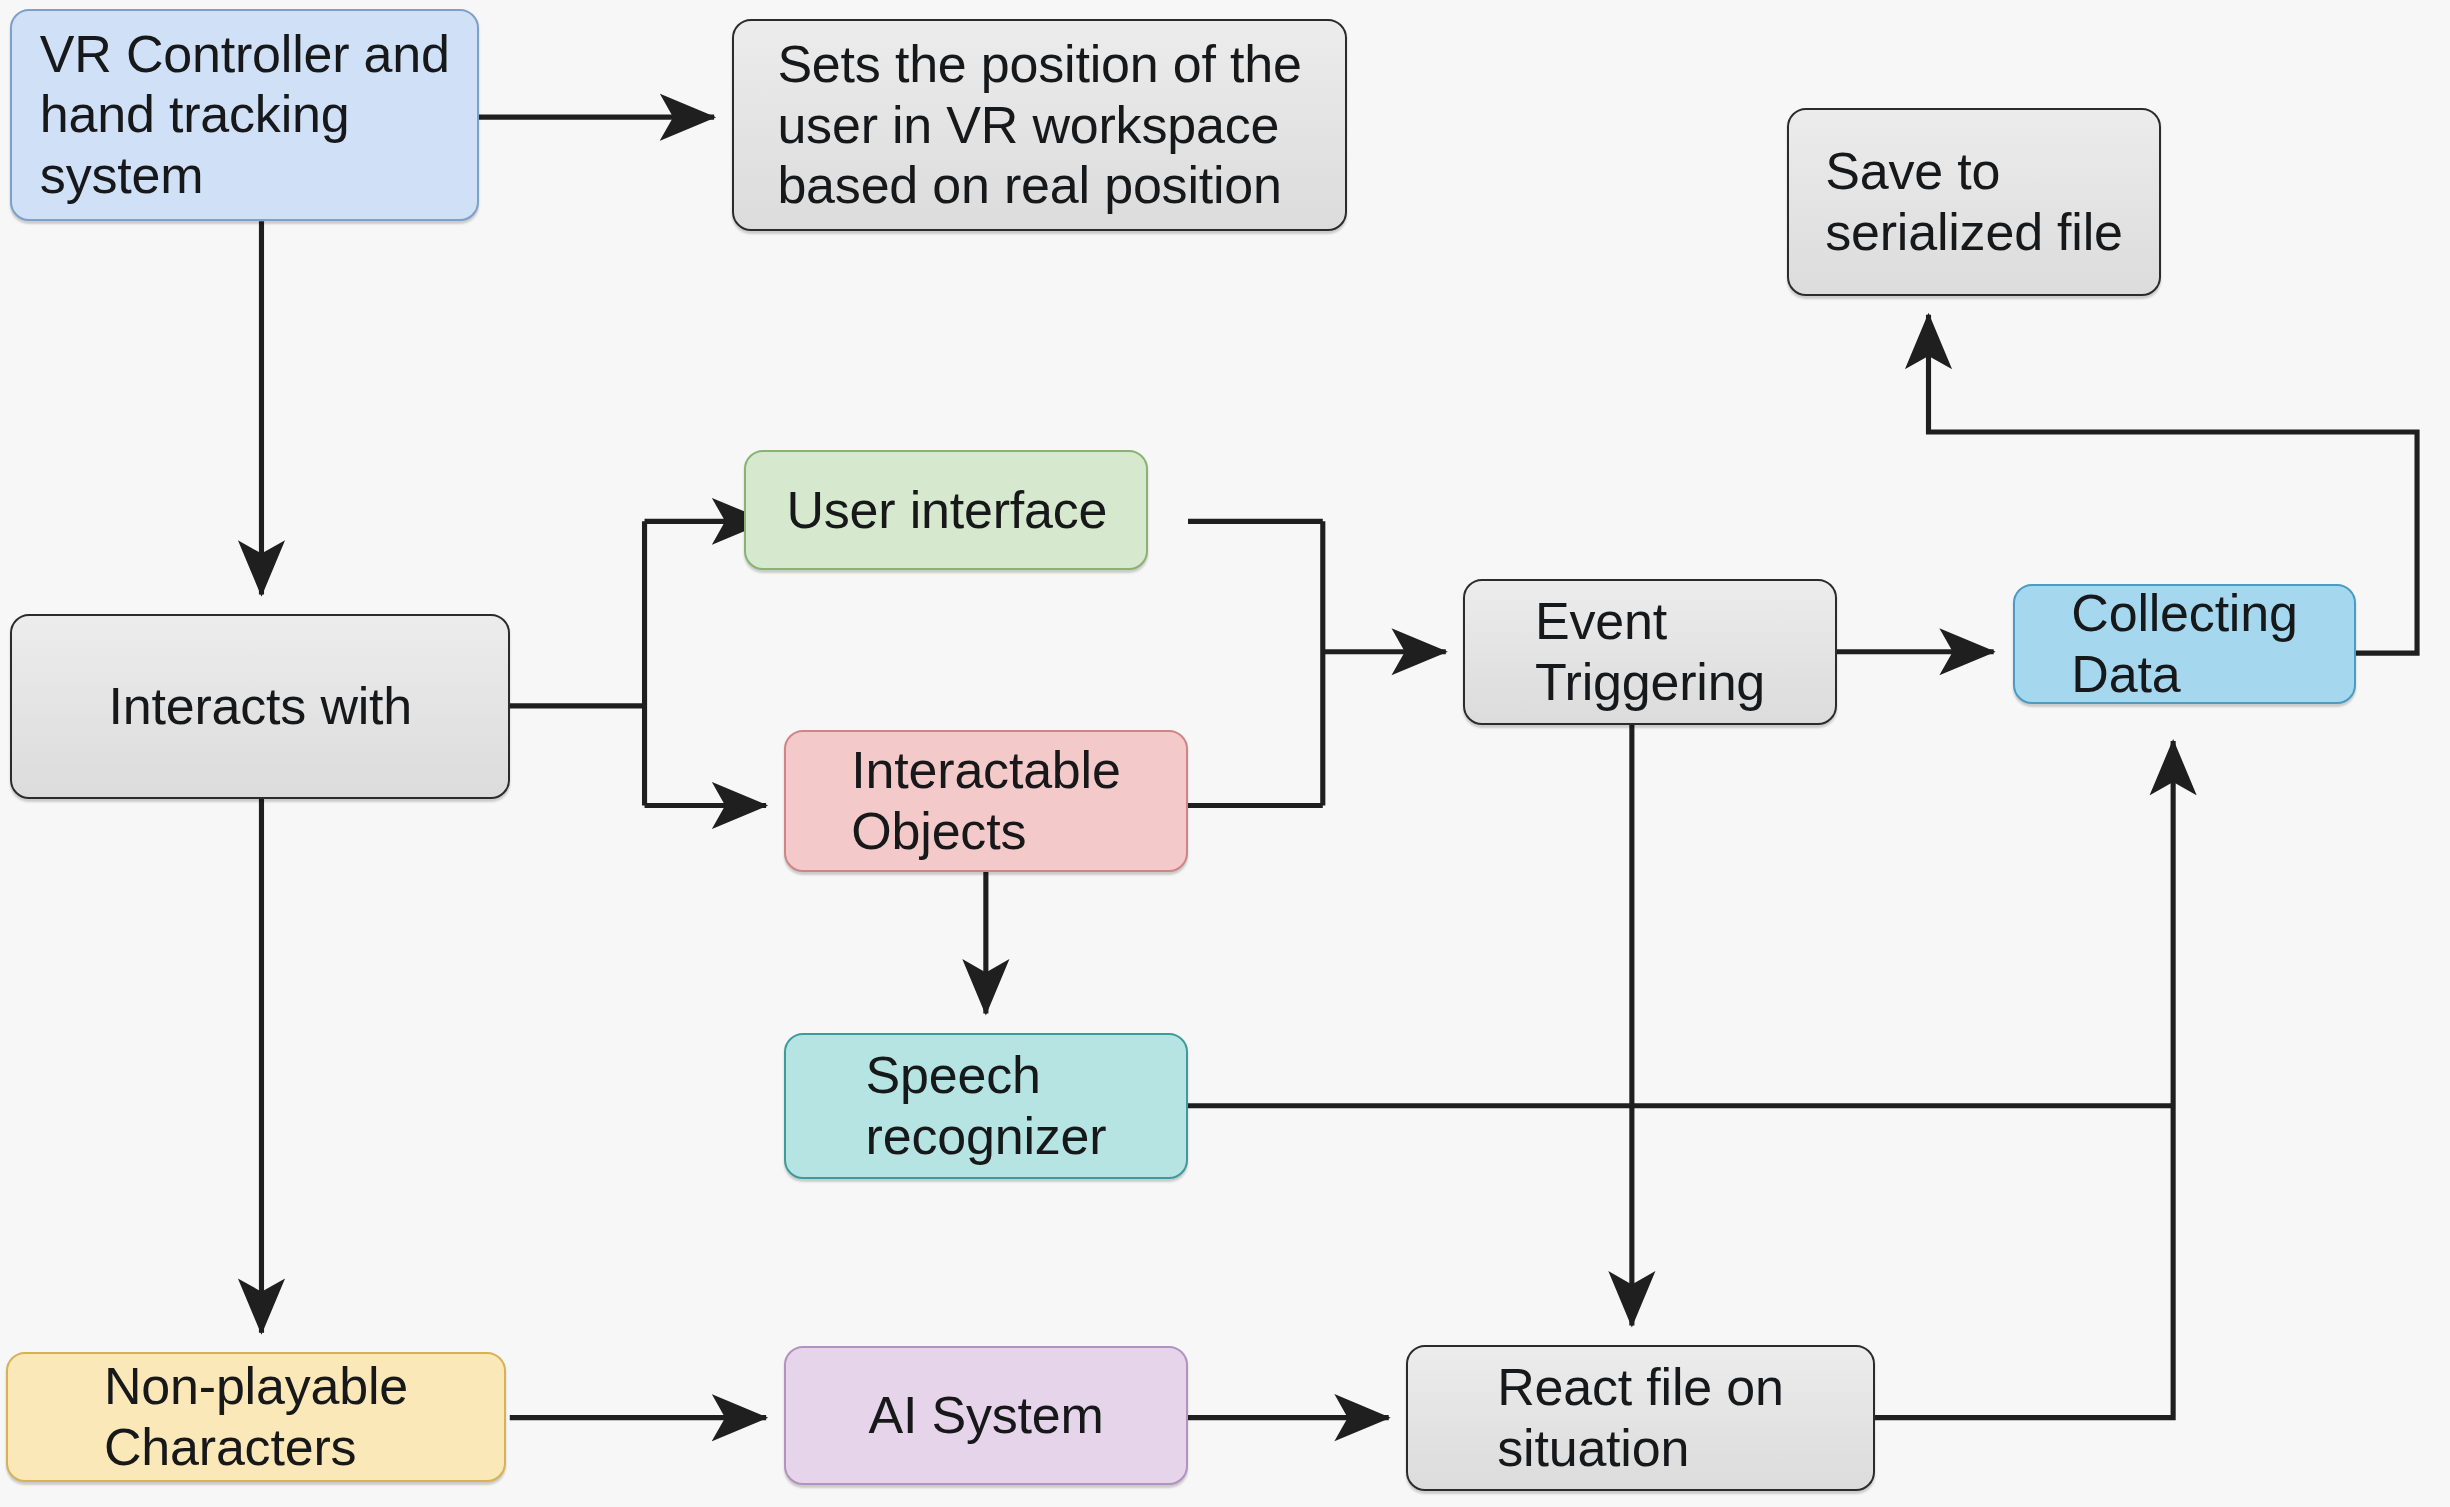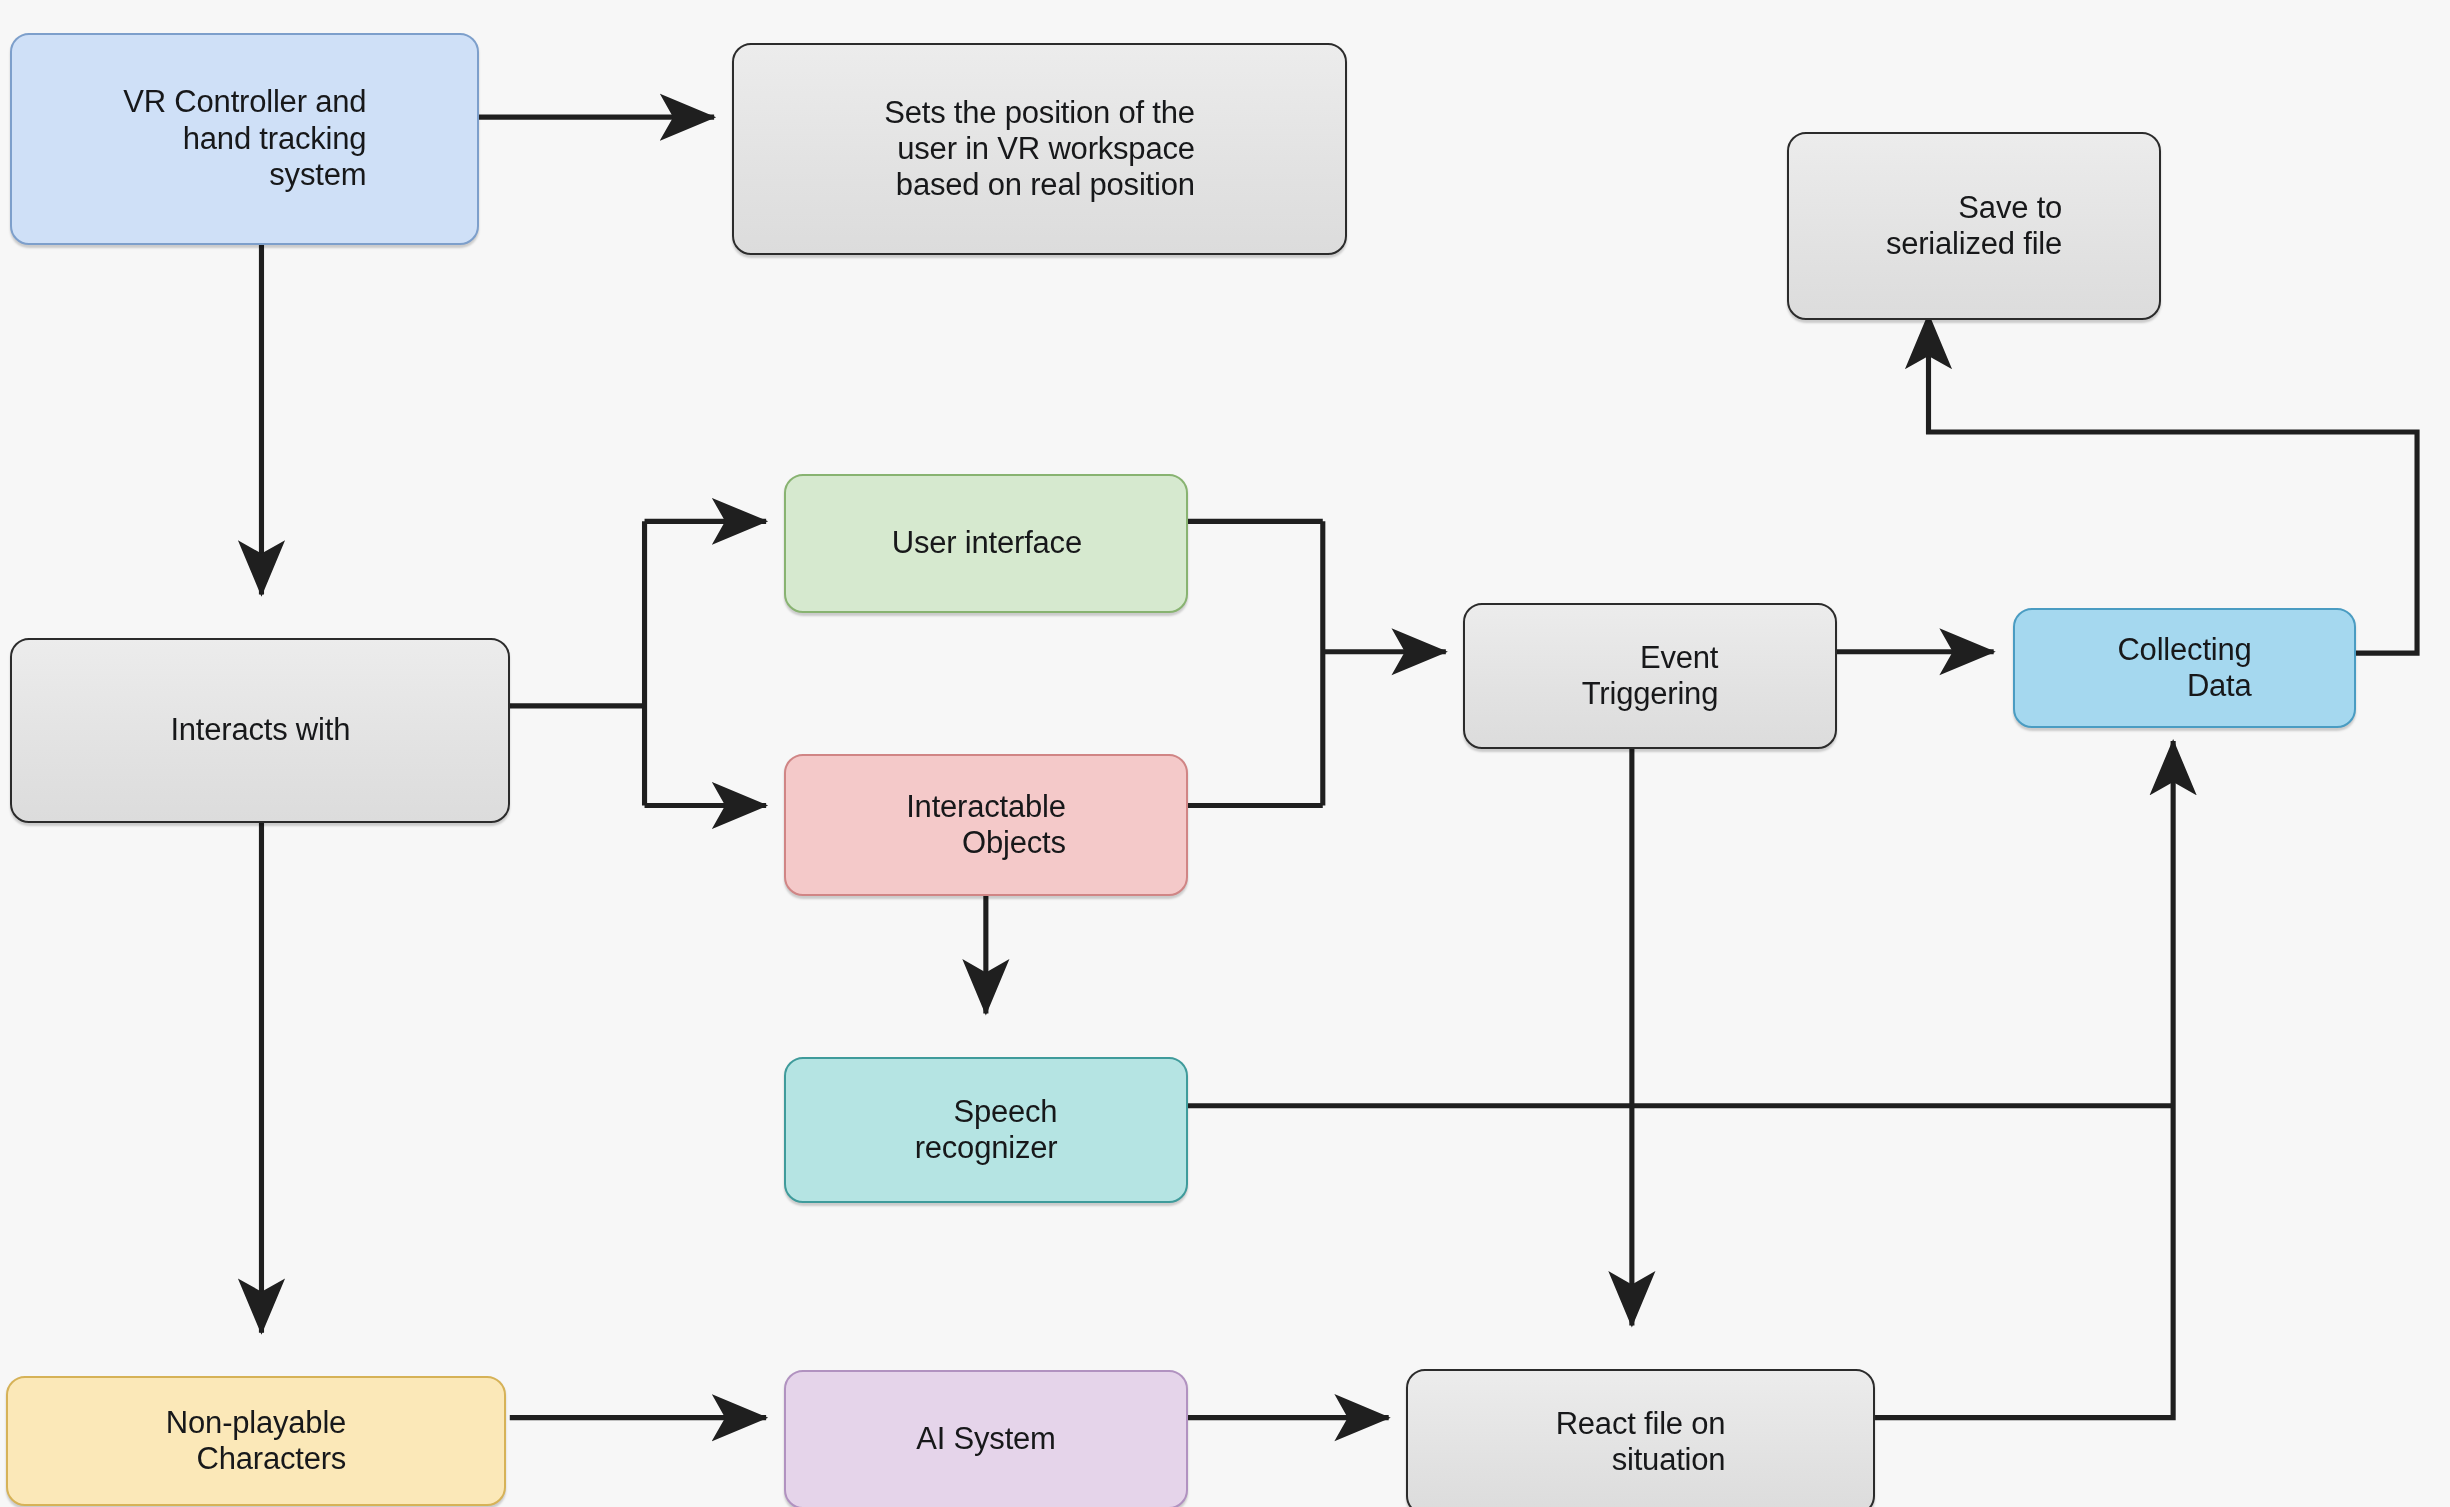--- a/index.html
+++ b/index.html
@@ -21,29 +21,28 @@
     width: 2450px;
     height: 1507px;
   }
   .node {
     position: absolute;
     box-sizing: border-box;
     border-radius: 19px;
     display: flex;
     align-items: center;
     justify-content: center;
-    text-align: right;
+    text-align: left;
     color: #17181a;
-    font-size: 31px;
+    font-size: 52px;
     line-height: 1.17;
     letter-spacing: -0.2px;
     padding: 4.4px 10.3px;
     white-space: pre-line;
     box-shadow: 0 2.2px 2.2px rgba(0,0,0,0.18);
-    margin-top: 24px;
   }
   .n-grey  { background: linear-gradient(180deg,#ececec 0%, #e2e2e2 60%, #dcdcdc 100%); border: 2.9px solid #2b2b2b; }
   .n-blue  { background: #cfe0f7; border: 2.9px solid #7d9fcb; }
   .n-green { background: #d6e9cf; border: 2.9px solid #88b371; }
   .n-red   { background: #f4c9c9; border: 2.9px solid #d08585; }
   .n-cyan  { background: #b5e4e3; border: 2.9px solid #3f9b9b; }
   .n-amber { background: #fbe8b8; border: 2.9px solid #d6b257; }
   .n-purp  { background: #e5d4ea; border: 2.9px solid #b192c0; }
 </style>
 </head>
@@ -100,21 +99,21 @@
 
   <div class="node n-grey" style="left:732px; top:19px; width:615px; height:212px;">Sets the position of the
 user in VR workspace
 based on real position</div>
 
   <div class="node n-grey" style="left:1787px; top:108px; width:374px; height:188px;">Save to
 serialized file</div>
 
   <div class="node n-grey" style="left:10.3px; top:614px; width:500px; height:185px;">Interacts with</div>
 
-  <div class="node n-green" style="left:784px; top:450px; width:404px; height:139px;padding-left:12px;">User interface</div>
+  <div class="node n-green" style="left:744px; top:450px; width:404px; height:120px;padding-left:12px;">User interface</div>
 
   <div class="node n-red" style="left:784px; top:730px; width:404px; height:142px;">Interactable
 Objects</div>
 
   <div class="node n-grey" style="left:1463px; top:579px; width:374px; height:146px;">Event
 Triggering</div>
 
   <div class="node" style="left:2013px; top:584px; width:343px; height:120px; background:#a5d8ef; border:2.9px solid #4a9cc2;">Collecting
 Data</div>
 

